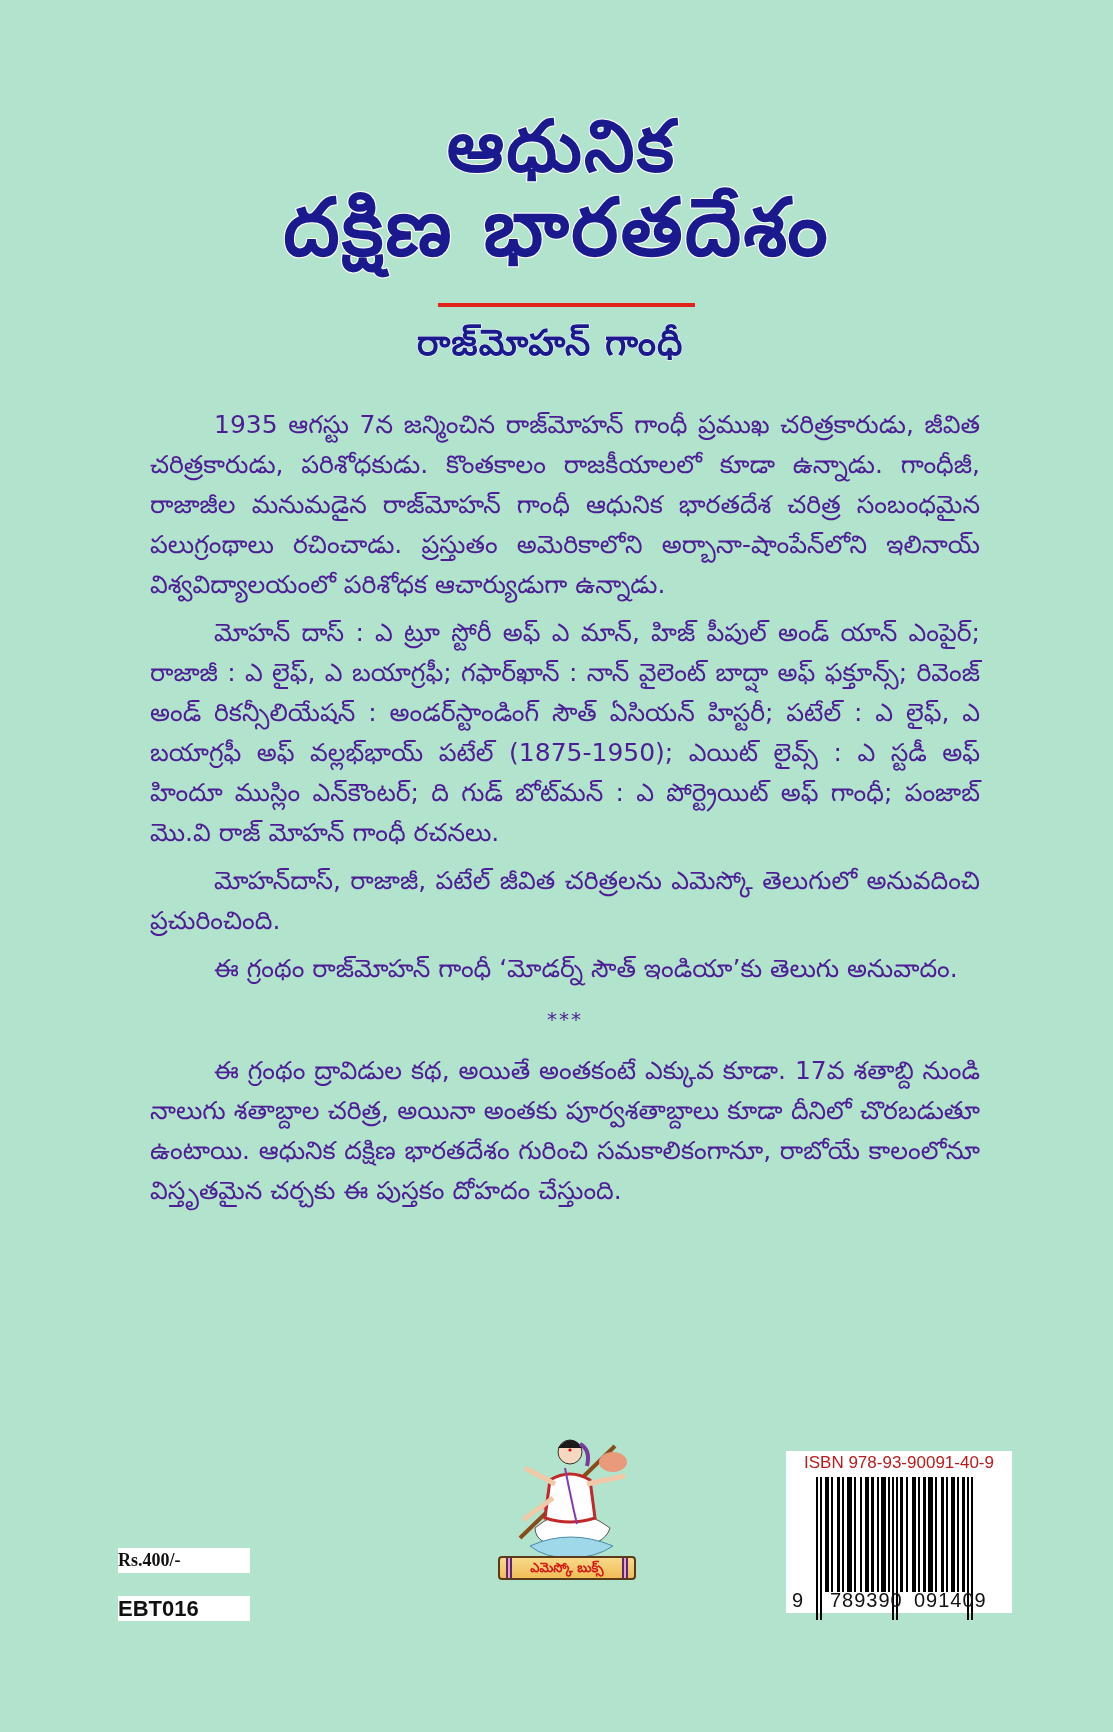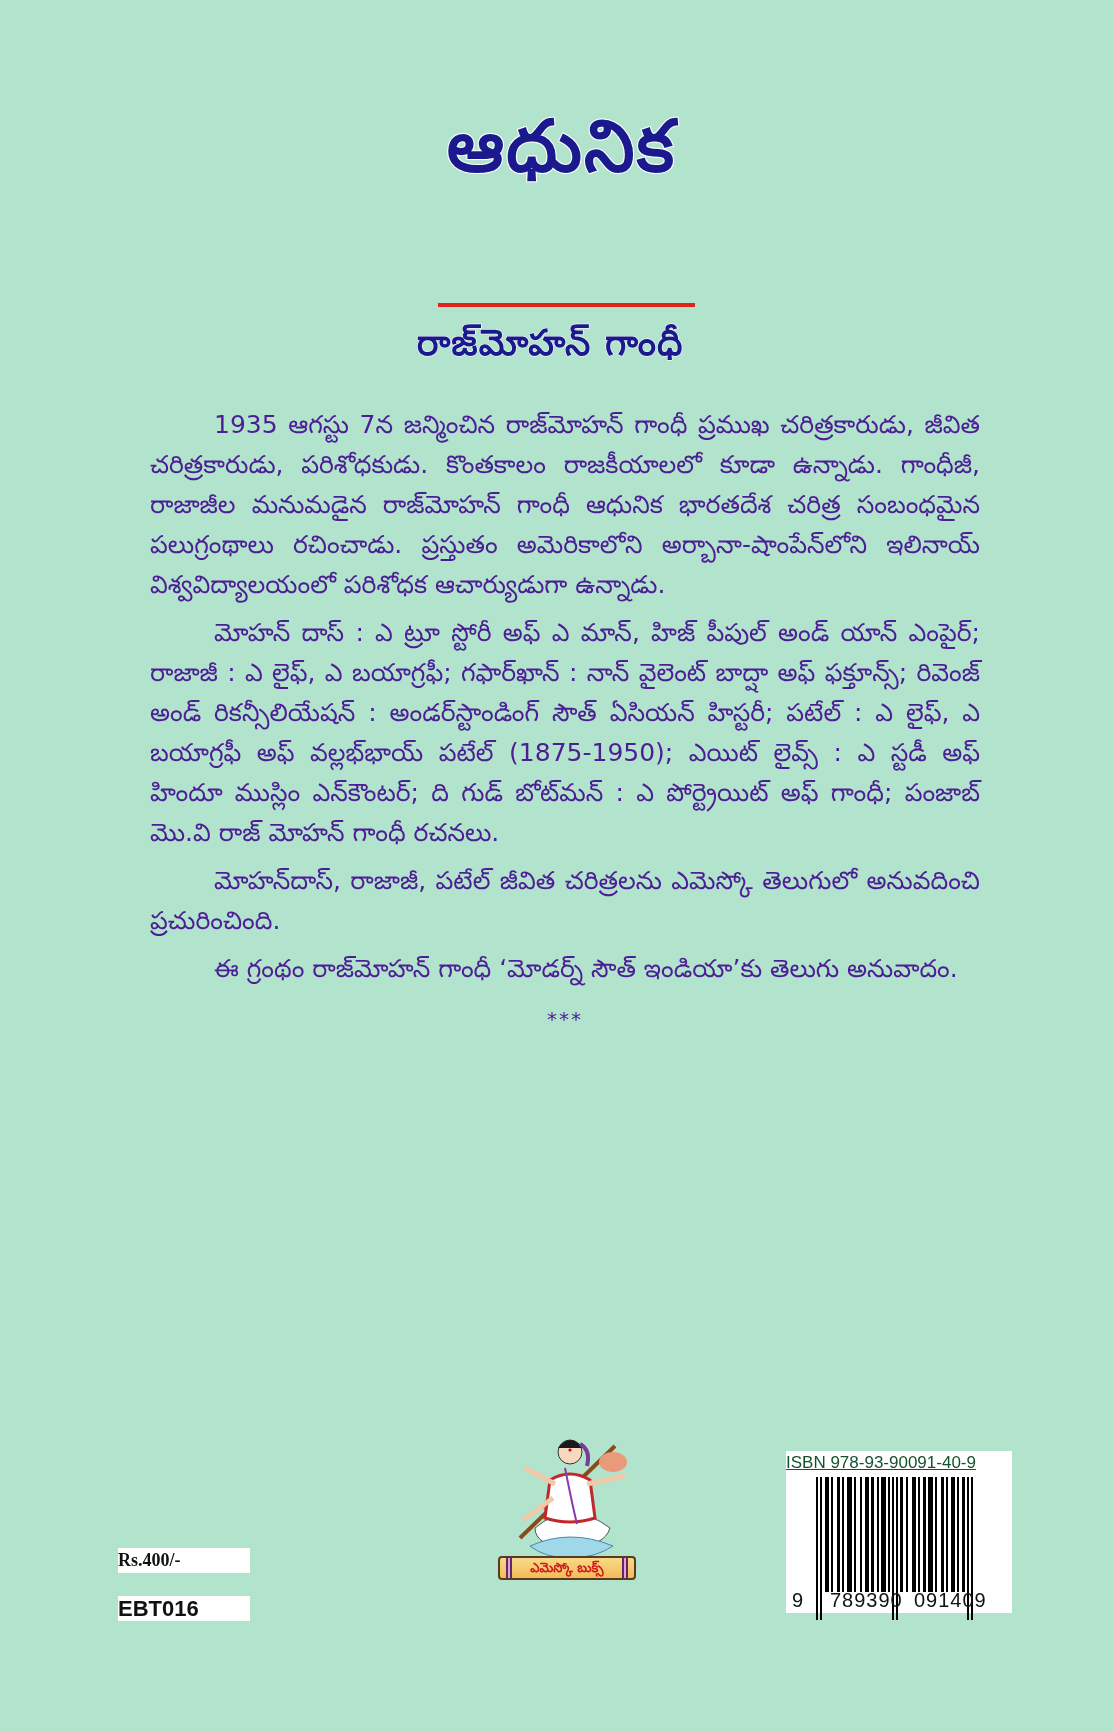--- a/index.html
+++ b/index.html
@@ -145,25 +145,25 @@
       top: 1451px;
       width: 226px;
       height: 162px;
       background: #ffffff;
     }
     .isbn-label {
       position: absolute;
       left: 0;
       top: 3px;
       width: 226px;
+      text-align: center;
       font-family: "Liberation Sans", sans-serif;
       font-size: 17px;
       line-height: 18px;
-      color: #14532d;
-      text-decoration: underline;
+      color: #b91c1c;
     }
     .barcode {
       position: absolute;
       left: 30px;
       top: 26px;
       width: 182px;
       height: 115px;
       display: flex;
       align-items: stretch;
     }
@@ -187,32 +187,34 @@
     }
     .isbn-digits .first { position: absolute; left: 6px; }
     .isbn-digits .left { position: absolute; left: 44px; }
     .isbn-digits .right { position: absolute; left: 128px; }
   </style>
 </head>
 <body>
 
 <div class="title-block">
   <div class="title-line l1">ఆధునిక</div>
+  <div class="title-line l2">దక్షిణ భారతదేశం</div>
 </div>
 
 <div class="divider"></div>
 
 <div class="author">రాజ్‌మోహన్ గాంధీ</div>
 
 <div class="body-text">
   <p>1935 ఆగస్టు 7న జన్మించిన రాజ్‌మోహన్ గాంధీ ప్రముఖ చరిత్రకారుడు, జీవిత చరిత్రకారుడు, పరిశోధకుడు. కొంతకాలం రాజకీయాలలో కూడా ఉన్నాడు. గాంధీజీ, రాజాజీల మనుమడైన రాజ్‌మోహన్ గాంధీ ఆధునిక భారతదేశ చరిత్ర సంబంధమైన పలుగ్రంథాలు రచించాడు. ప్రస్తుతం అమెరికాలోని అర్బానా-షాంపేన్‌లోని ఇలినాయ్ విశ్వవిద్యాలయంలో పరిశోధక ఆచార్యుడుగా ఉన్నాడు.</p>
   <p>మోహన్ దాస్ : ఎ ట్రూ స్టోరీ అఫ్ ఎ మాన్, హిజ్ పీపుల్ అండ్ యాన్ ఎంపైర్; రాజాజీ : ఎ లైఫ్, ఎ బయాగ్రఫీ; గఫార్‌ఖాన్ : నాన్ వైలెంట్ బాద్షా అఫ్ ఫక్తూన్స్; రివెంజ్ అండ్ రికన్సీలియేషన్ : అండర్‌స్టాండింగ్ సౌత్ ఏసియన్ హిస్టరీ; పటేల్ : ఎ లైఫ్, ఎ బయాగ్రఫీ అఫ్ వల్లభ్‌భాయ్ పటేల్ (1875-1950); ఎయిట్ లైవ్స్ : ఎ స్టడీ అఫ్ హిందూ ముస్లిం ఎన్‌కౌంటర్; ది గుడ్ బోట్‌మన్ : ఎ పోర్ట్రెయిట్ అఫ్ గాంధీ; పంజాబ్ మొ.వి రాజ్ మోహన్ గాంధీ రచనలు.</p>
   <p>మోహన్‌దాస్, రాజాజీ, పటేల్ జీవిత చరిత్రలను ఎమెస్కో తెలుగులో అనువదించి ప్రచురించింది.</p>
   <p>ఈ గ్రంథం రాజ్‌మోహన్ గాంధీ ‘మోడర్న్ సౌత్ ఇండియా’కు తెలుగు అనువాదం.</p>
   <p class="sep">***</p>
+  <p>ఈ గ్రంథం ద్రావిడుల కథ, అయితే అంతకంటే ఎక్కువ కూడా. 17వ శతాబ్ది నుండి నాలుగు శతాబ్దాల చరిత్ర, అయినా అంతకు పూర్వశతాబ్దాలు కూడా దీనిలో చొరబడుతూ ఉంటాయి. ఆధునిక దక్షిణ భారతదేశం గురించి సమకాలికంగానూ, రాబోయే కాలంలోనూ విస్తృతమైన చర్చకు ఈ పుస్తకం దోహదం చేస్తుంది.</p>
 </div>
 
 <div class="price-box">Rs.400/-</div>
 <div class="code-box">EBT016</div>
 
 <div class="logo">
   <svg width="150" height="132" viewBox="0 0 150 132">
 
     <line x1="25" y1="110" x2="120" y2="18" stroke="#8a4a1a" stroke-width="4"></line>
     <ellipse cx="118" cy="34" rx="14" ry="10" fill="#e89a7a"></ellipse>

